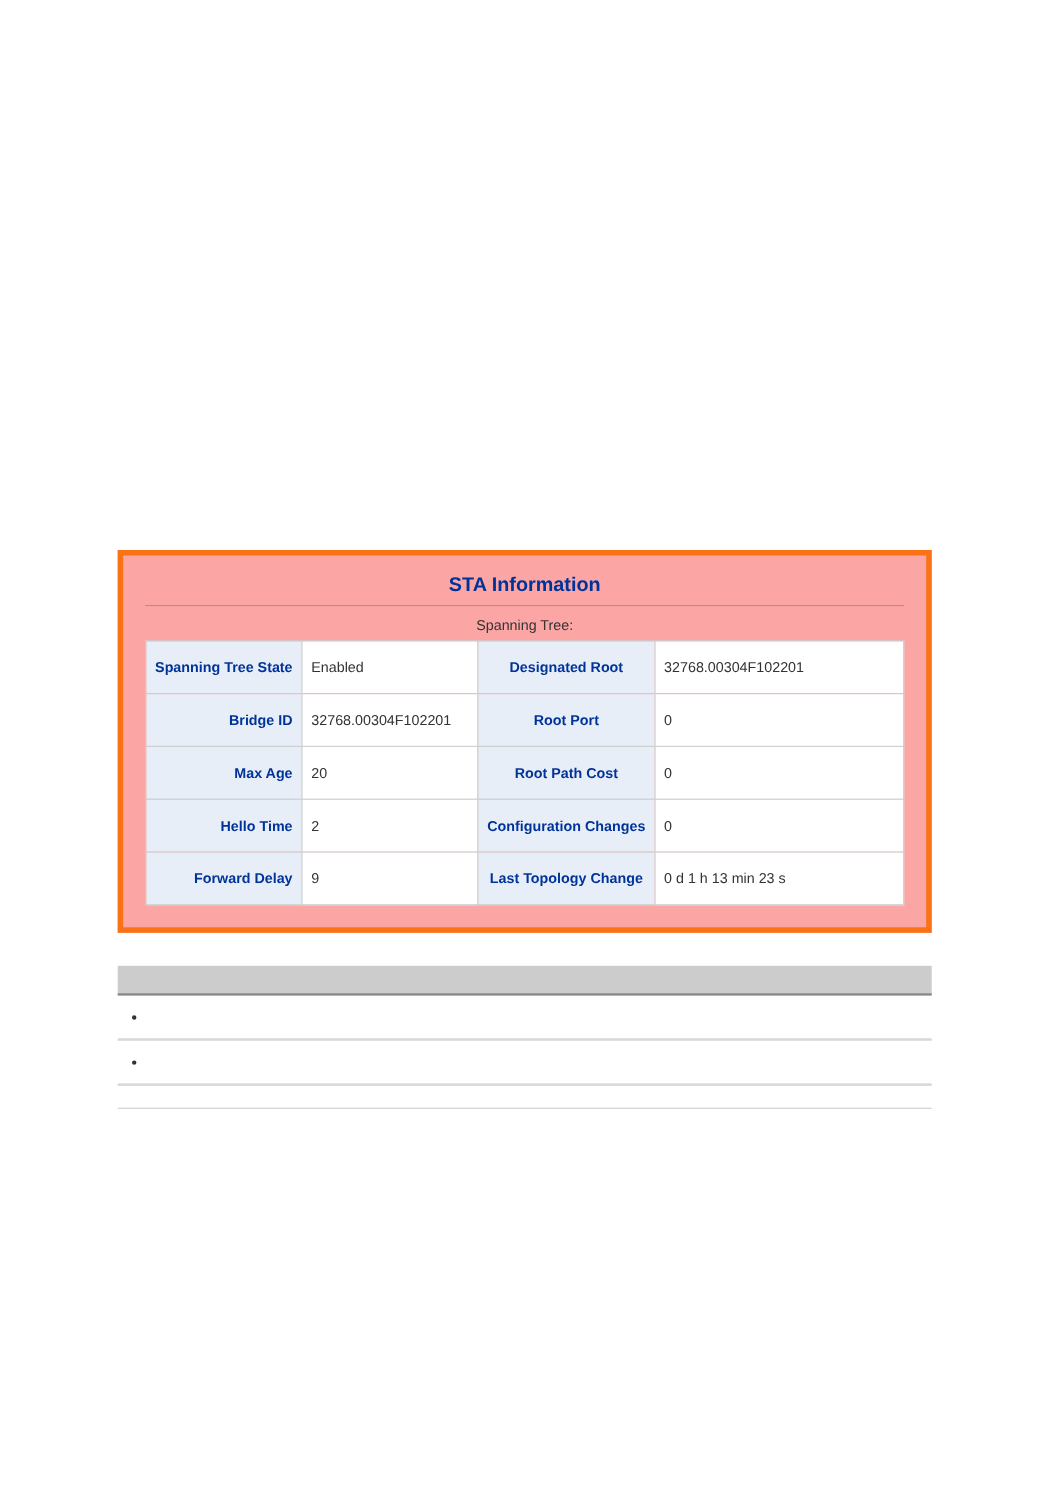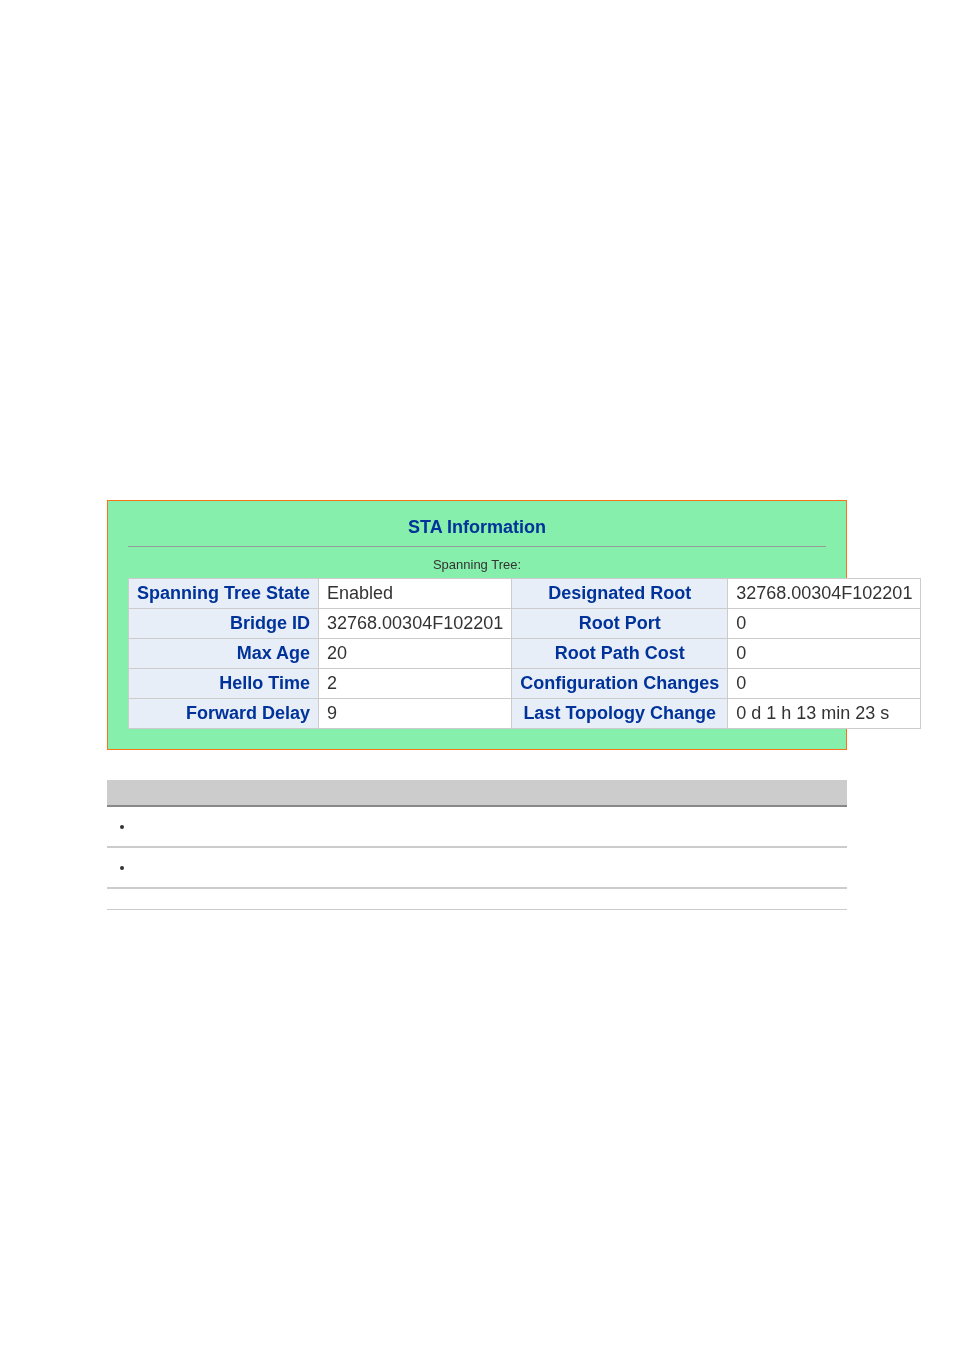--- a/index.html
+++ b/index.html
@@ -14,22 +14,22 @@
 
     .page-wrapper {
       width: 954px;
       min-height: 1350px;
       background: #fff;
       padding: 20px;
     }
 
     
     .sta-card {
-      border: 1px solid #f97316;
-      background: #86efac;
+      border: 5px solid #f97316;
+      background: #fca5a5;
       margin: 480px auto 30px auto;
       width: 740px;
       padding: 16px 20px 20px 20px;
     }
 
     .sta-title {
       text-align: center;
       font-size: 18px;
       font-weight: bold;
       color: #003399;
@@ -48,23 +48,23 @@
       font-size: 13px;
       margin-bottom: 6px;
     }
 
     .sta-table {
       width: 100%;
       border-collapse: collapse;
     }
 
     .sta-table td {
-      padding: 4px 8px;
+      padding: 16px 8px;
       border: 1px solid #ccc;
-      font-size: 18px;
+      font-size: 13px;
     }
 
     .sta-table .label-cell {
       font-weight: bold;
       color: #003399;
       text-align: right;
       background: #e8eef8;
       white-space: nowrap;
       width: 140px;
     }

